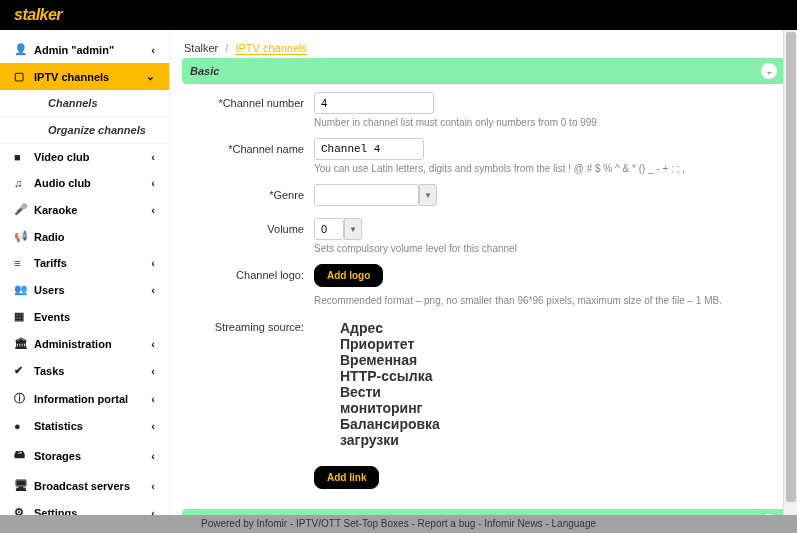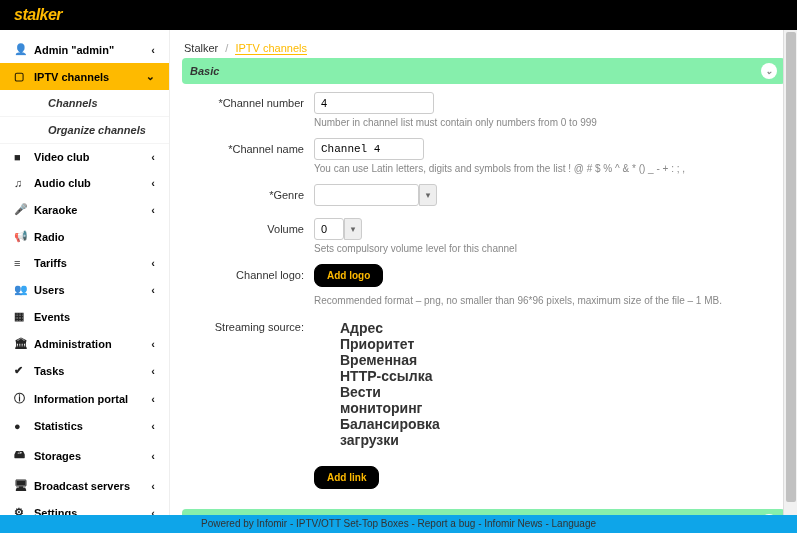--- a/index.html
+++ b/index.html
@@ -27,21 +27,21 @@
 .row .flabel { width:120px; text-align:right; padding-right:10px; font-size:11px; color:#333; padding-top:5px;}
 .row .fval { flex:1; }
 .fval input[type="text"] { height:22px; border:1px solid #ccc; border-radius:3px; padding:0 6px; font-size:11px; }
 .hint { font-size:10px; color:#888; margin-top:3px; margin-bottom:6px;}
 .sel { display:inline-flex; align-items:center;}
 .sel input { border-right:none; border-radius:3px 0 0 3px;}
 .sel .btncar { height:22px; width:18px; background:#eee; border:1px solid #ccc; border-radius:0 3px 3px 0; font-size:9px; color:#666; display:flex; align-items:center; justify-content:center;}
 .btn { display:inline-block; background:#000; color:#feba00; font-weight:bold; font-size:10px; padding:5px 12px; border-radius:8px; cursor:pointer; border:1px solid #000;}
 .thdr { display:flex; font-size:14px; font-weight:bold; padding:4px 0 4px 26px; gap:0;flex-direction:column;}
 .thdr div {}
-.footer { position:fixed; bottom:0; left:0; width:797px; height:18px; background:#0ea5e9; font-size:10px; text-align:center; line-height:18px; color:#333;}
+.footer { position:fixed; bottom:0; left:0; width:797px; height:18px; background:#a3a3a3; font-size:10px; text-align:center; line-height:18px; color:#333;}
 .footer a { color:#333; text-decoration:none;}
 .scrollbar-stub { position:fixed; right:0; top:30px; width:14px; height:490px; background:#f1f1f1; border-left:1px solid #ddd;}
 .scrollbar-thumb { width:10px; margin:2px; height:470px; background:#c1c1c1; border-radius:2px;}
 </style>
 </head>
 <body>
 
 <div class="topbar">
   <span class="logo">stalker</span>
 </div>

